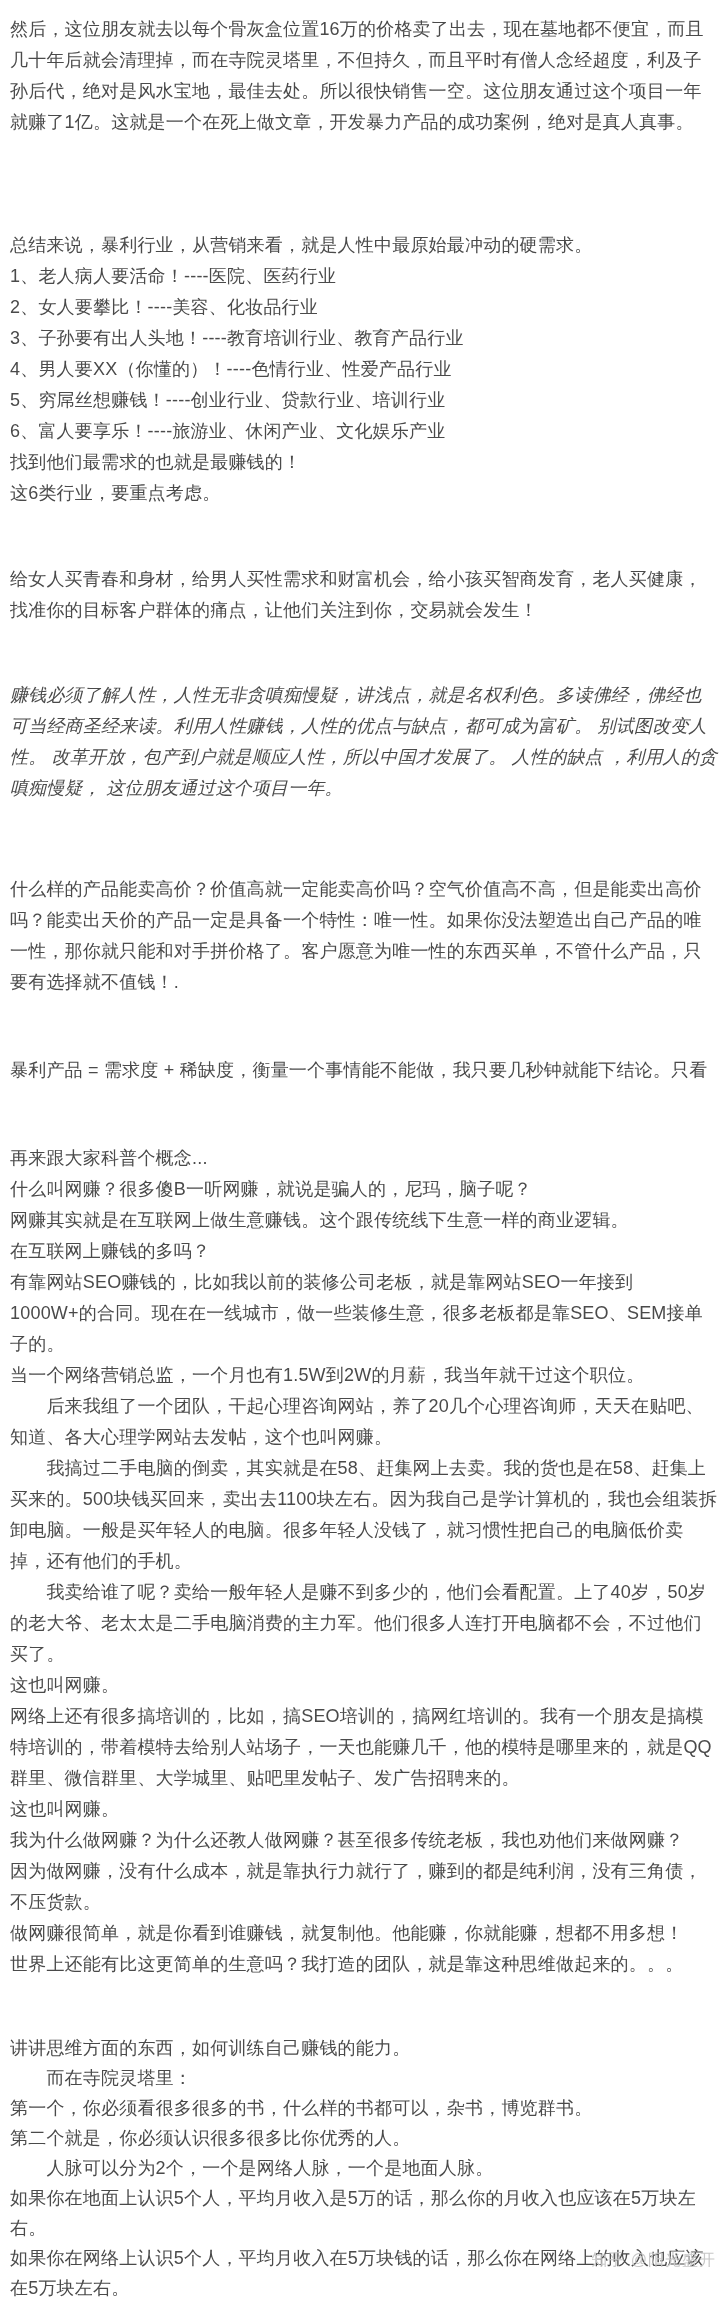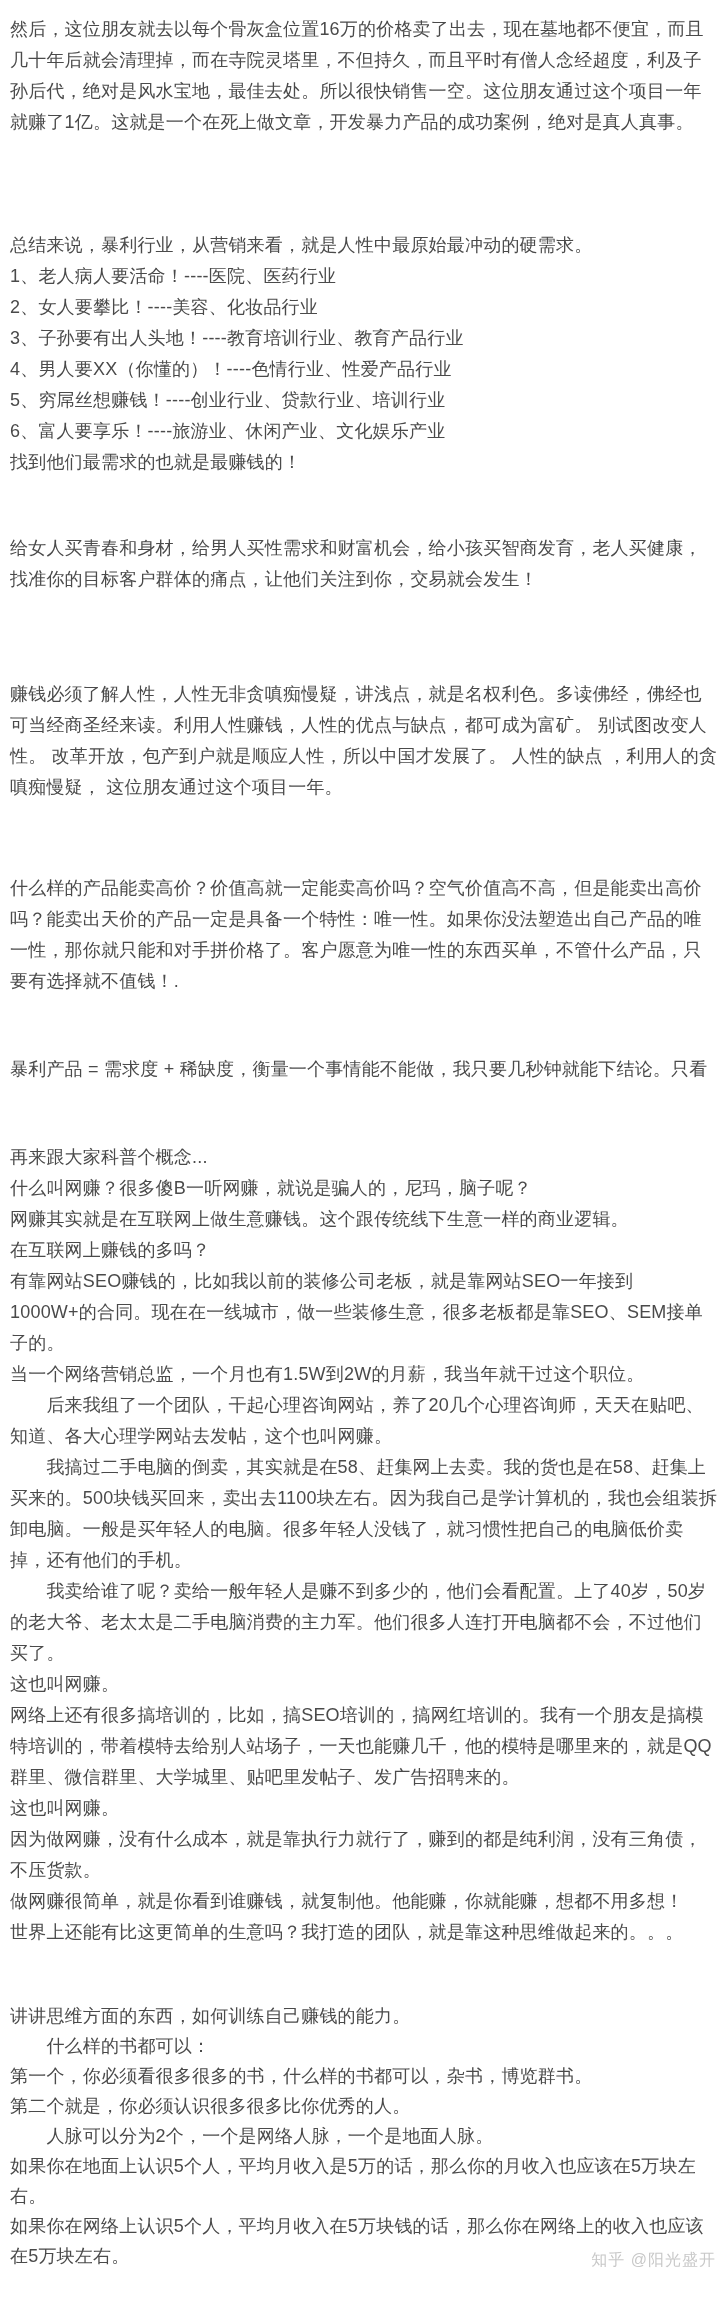--- a/index.html
+++ b/index.html
@@ -24,21 +24,21 @@
   .line {
     font-size: 18px;
     line-height: 31px;
     letter-spacing: 0.2px;
     white-space: nowrap;
     color: inherit;
   }
   
   .para-1 { margin-top: 92px; }
   .para-2 { margin-top: 55px; }
-  .para-3 { margin-top: 84px; }
+  .para-3 { margin-top: 54px; font-style: italic; }
   .para-4 { margin-top: 70px; }
   .para-5 { margin-top: 57px; }
   .para-6 { margin-top: 57px; }
   .para-7 { margin-top: 53px; }
   .para-7 .line { line-height: 30px; }
   .watermark {
     position: absolute;
     right: 4px;
     top: 2250px;
     font-size: 16px;
@@ -59,20 +59,21 @@
     </div>
     <div class="para para-1">
       <div class="line">总结来说，暴利行业，从营销来看，就是人性中最原始最冲动的硬需求。</div>
       <div class="line">1、老人病人要活命！----医院、医药行业</div>
       <div class="line">2、女人要攀比！----美容、化妆品行业</div>
       <div class="line">3、子孙要有出人头地！----教育培训行业、教育产品行业</div>
       <div class="line">4、男人要XX（你懂的）！----色情行业、性爱产品行业</div>
       <div class="line">5、穷屌丝想赚钱！----创业行业、贷款行业、培训行业</div>
       <div class="line">6、富人要享乐！----旅游业、休闲产业、文化娱乐产业</div>
       <div class="line">找到他们最需求的也就是最赚钱的！</div>
+      <div class="line">这6类行业，要重点考虑。</div>
     </div>
     <div class="para para-2">
       <div class="line">给女人买青春和身材，给男人买性需求和财富机会，给小孩买智商发育，老人买健康，</div>
       <div class="line">找准你的目标客户群体的痛点，让他们关注到你，交易就会发生！</div>
     </div>
     <div class="para para-3">
       <div class="line">赚钱必须了解人性，人性无非贪嗔痴慢疑，讲浅点，就是名权利色。多读佛经，佛经也</div>
       <div class="line">可当经商圣经来读。利用人性赚钱，人性的优点与缺点，都可成为富矿。 别试图改变人</div>
       <div class="line">性。 改革开放，包产到户就是顺应人性，所以中国才发展了。 人性的缺点 ，利用人的贪</div>
       <div class="line">嗔痴慢疑， 这位朋友通过这个项目一年。</div>
@@ -102,28 +103,29 @@
       <div class="line">卸电脑。一般是买年轻人的电脑。很多年轻人没钱了，就习惯性把自己的电脑低价卖</div>
       <div class="line">掉，还有他们的手机。</div>
       <div class="line">　　我卖给谁了呢？卖给一般年轻人是赚不到多少的，他们会看配置。上了40岁，50岁</div>
       <div class="line">的老大爷、老太太是二手电脑消费的主力军。他们很多人连打开电脑都不会，不过他们</div>
       <div class="line">买了。</div>
       <div class="line">这也叫网赚。</div>
       <div class="line">网络上还有很多搞培训的，比如，搞SEO培训的，搞网红培训的。我有一个朋友是搞模</div>
       <div class="line">特培训的，带着模特去给别人站场子，一天也能赚几千，他的模特是哪里来的，就是QQ</div>
       <div class="line">群里、微信群里、大学城里、贴吧里发帖子、发广告招聘来的。</div>
       <div class="line">这也叫网赚。</div>
+      <div class="line">我为什么做网赚？为什么还教人做网赚？甚至很多传统老板，我也劝他们来做网赚？</div>
       <div class="line">因为做网赚，没有什么成本，就是靠执行力就行了，赚到的都是纯利润，没有三角债，</div>
       <div class="line">不压货款。</div>
       <div class="line">做网赚很简单，就是你看到谁赚钱，就复制他。他能赚，你就能赚，想都不用多想！</div>
       <div class="line">世界上还能有比这更简单的生意吗？我打造的团队，就是靠这种思维做起来的。。。</div>
     </div>
     <div class="para para-7">
       <div class="line">讲讲思维方面的东西，如何训练自己赚钱的能力。</div>
-      <div class="line">　　什么样的书都可以：</div>
+      <div class="line">　　而在寺院灵塔里：</div>
       <div class="line">第一个，你必须看很多很多的书，什么样的书都可以，杂书，博览群书。</div>
       <div class="line">第二个就是，你必须认识很多很多比你优秀的人。</div>
       <div class="line">　　人脉可以分为2个，一个是网络人脉，一个是地面人脉。</div>
       <div class="line">如果你在地面上认识5个人，平均月收入是5万的话，那么你的月收入也应该在5万块左</div>
       <div class="line">右。</div>
       <div class="line">如果你在网络上认识5个人，平均月收入在5万块钱的话，那么你在网络上的收入也应该</div>
       <div class="line">在5万块左右。</div>
     </div>
   </div>
 

